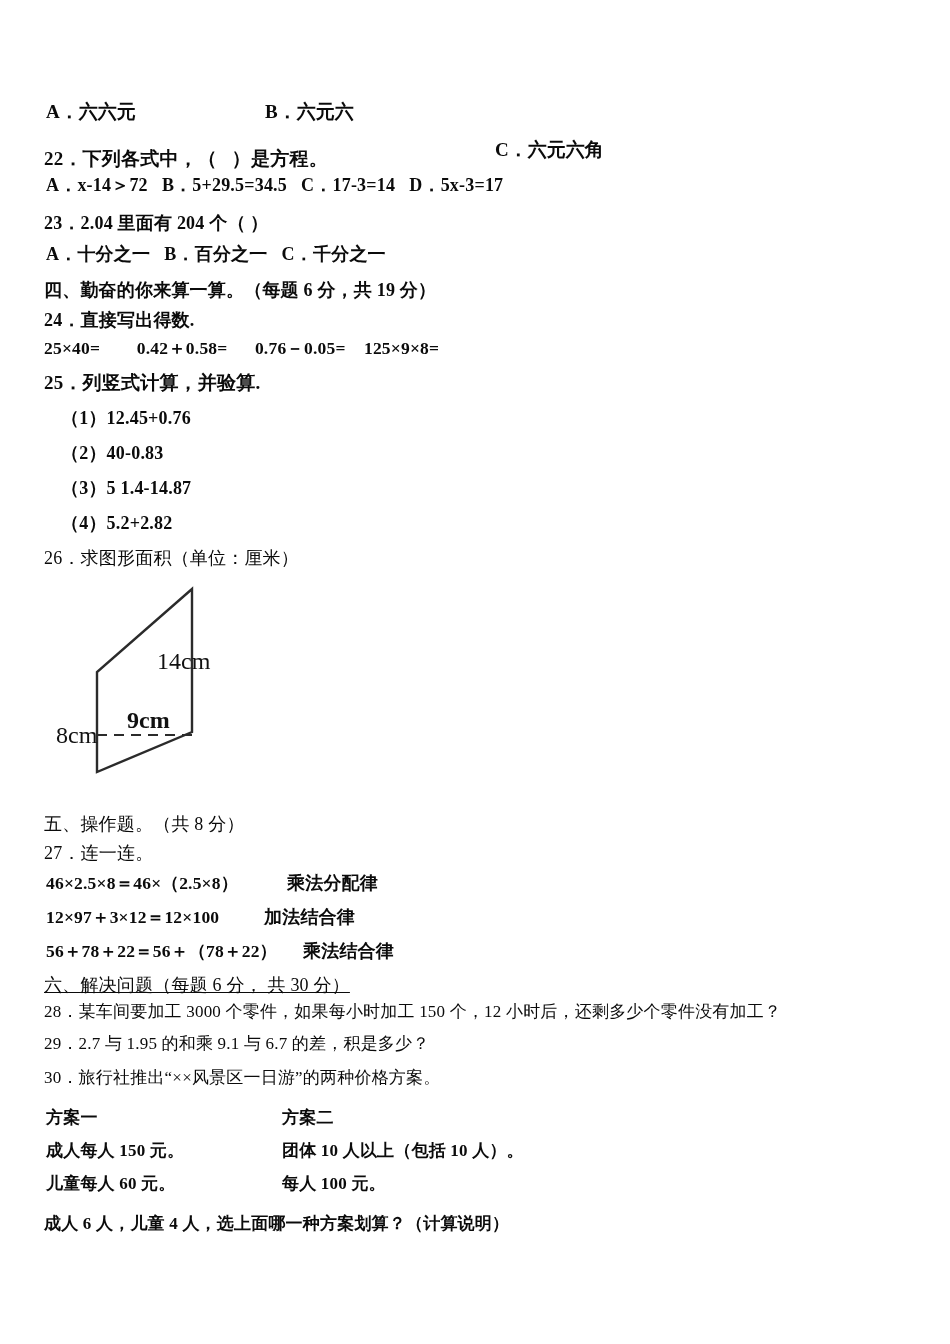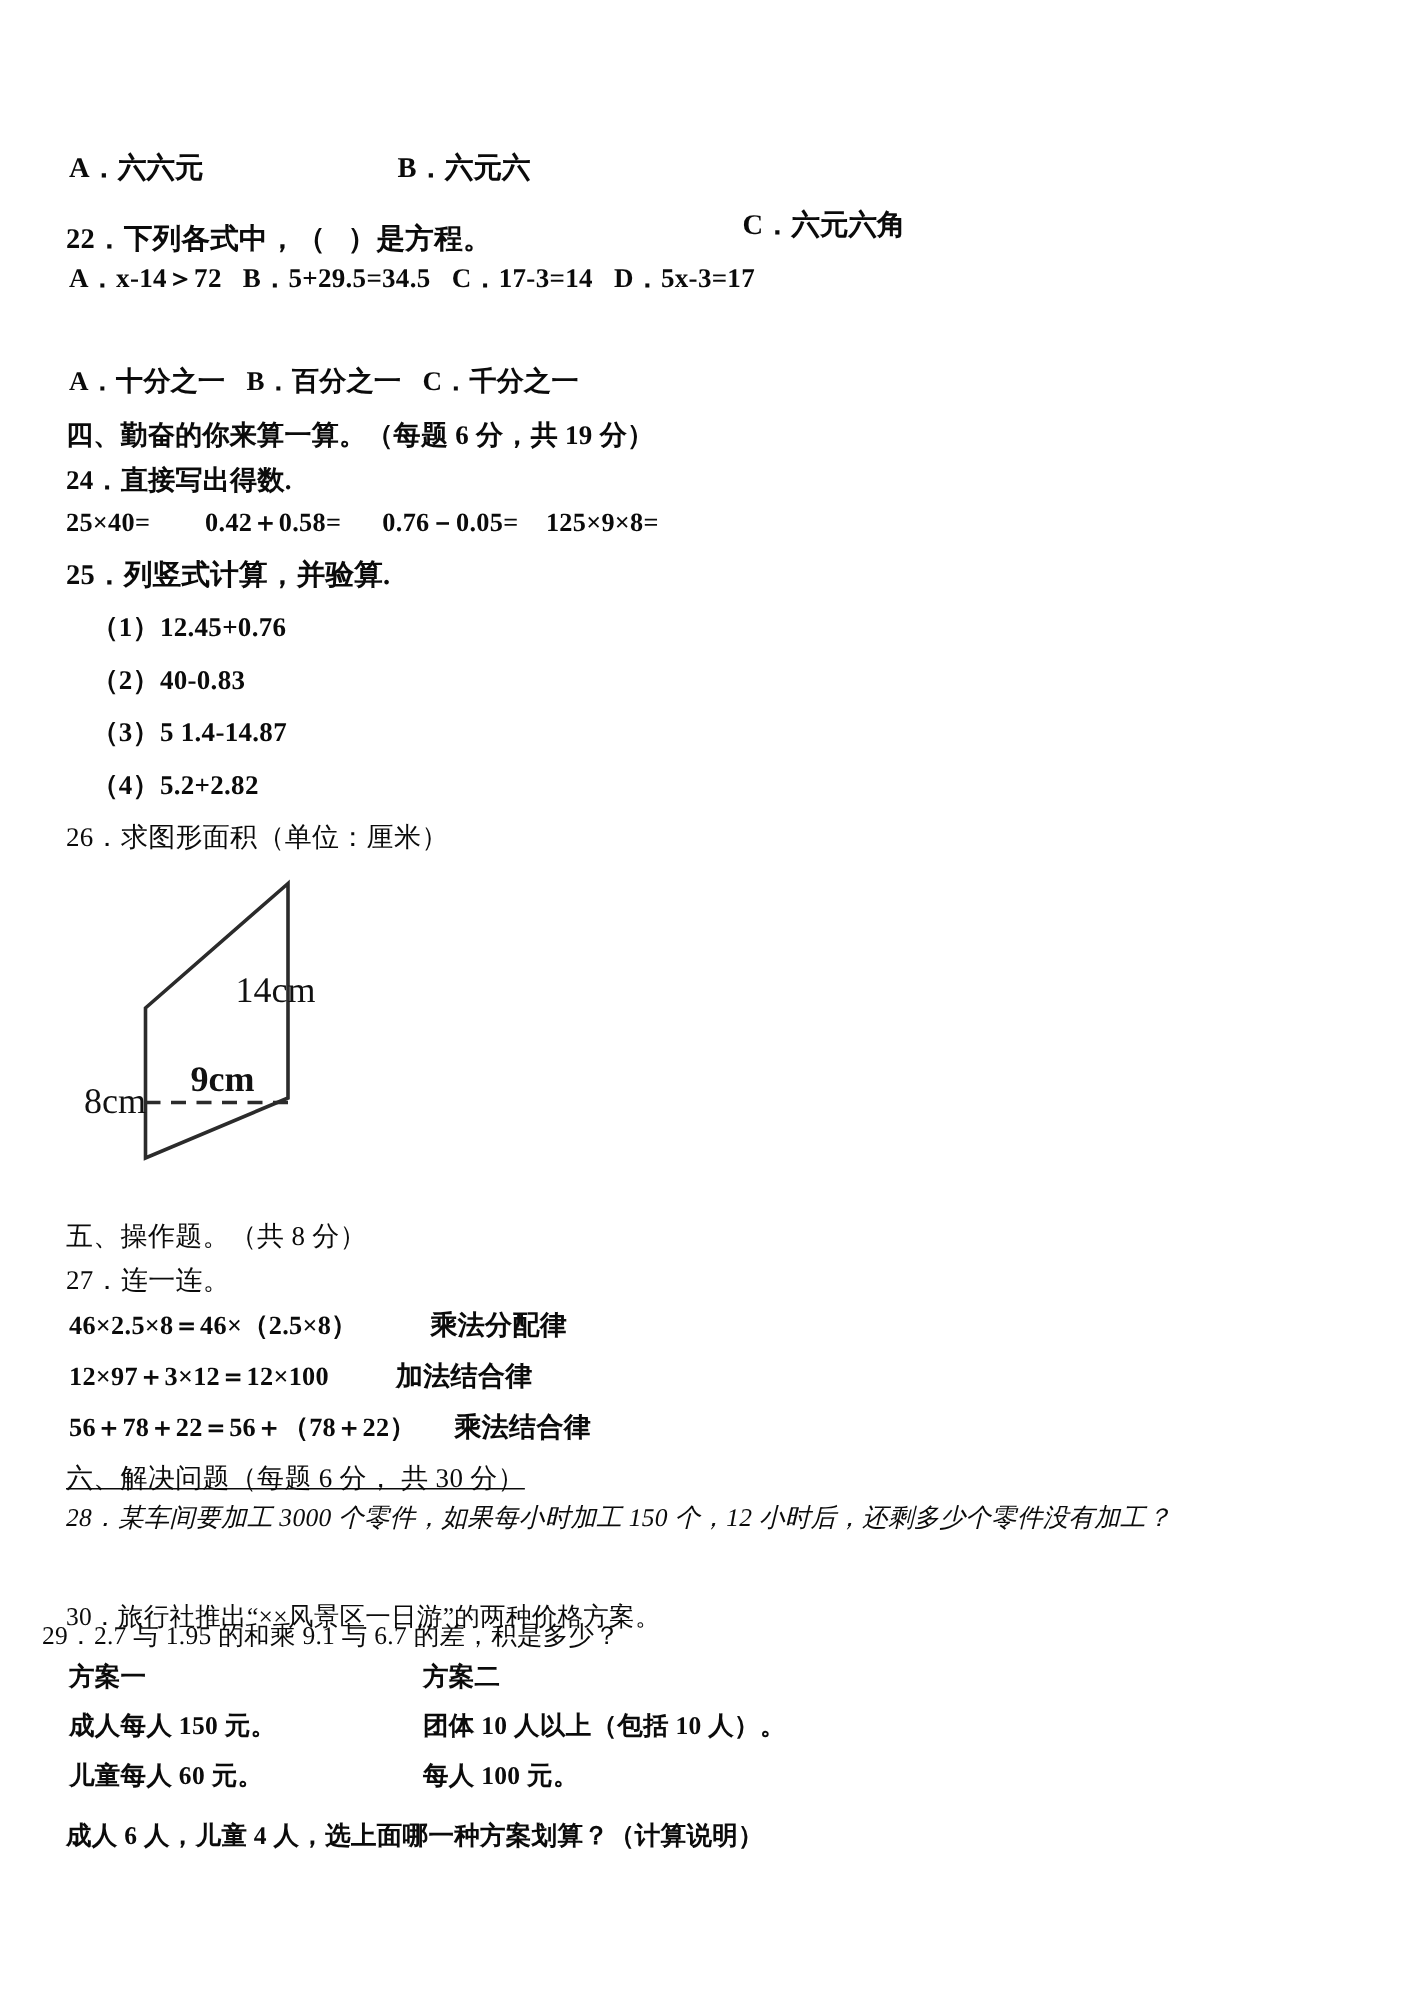--- a/index.html
+++ b/index.html
@@ -64,20 +64,21 @@
 
 <div class="page">
 
   <div class="opt s19" style="left:46px; top:99px;">A．六六元</div>
   <div class="opt s19" style="left:265px; top:99px;">B．六元六</div>
   <div class="opt s19" style="left:495px; top:99px;margin-top:38px;">C．六元六角</div>
 
   <div class="ln s19" style="left:44px; top:146px;">22．下列各式中，（   ）是方程。</div>
   <div class="ln s18" style="left:46px; top:173px;">A．x-14＞72   B．5+29.5=34.5   C．17-3=14   D．5x-3=17</div>
 
+  <div class="ln s18" style="left:44px; top:211px;">23．2.04 里面有 204 个（ ）</div>
   <div class="ln s18" style="left:46px; top:242px;">A．十分之一   B．百分之一   C．千分之一</div>
 
   <div class="ln s18" style="left:44px; top:278px;">四、勤奋的你来算一算。（每题 6 分，共 19 分）</div>
   <div class="ln s18" style="left:44px; top:308px;">24．直接写出得数.</div>
   <div class="ln s17b" style="left:44px; top:336px;">25×40=        0.42＋0.58=      0.76－0.05=    125×9×8=</div>
 
   <div class="ln s19" style="left:44px; top:370px;">25．列竖式计算，并验算.</div>
   <div class="ln s18" style="left:61px; top:406px;">（1）12.45+0.76</div>
   <div class="ln s18" style="left:61px; top:441px;">（2）40-0.83</div>
   <div class="ln s18" style="left:61px; top:476px;">（3）5 1.4-14.87</div>
@@ -103,22 +104,22 @@
   <div class="ln s17b" style="left:46px; top:871px;">46×2.5×8＝46×（2.5×8）</div>
   <div class="ln s18" style="left:287px; top:871px;">乘法分配律</div>
 
   <div class="ln s17b" style="left:46px; top:905px;">12×97＋3×12＝12×100</div>
   <div class="ln s18" style="left:264px; top:905px;">加法结合律</div>
 
   <div class="ln s17b" style="left:46px; top:939px;">56＋78＋22＝56＋（78＋22）</div>
   <div class="ln s18" style="left:303px; top:939px;">乘法结合律</div>
 
   <div class="ln s18 reg" style="left:44px; top:973px;text-decoration:underline;">六、解决问题（每题 6 分， 共 30 分）</div>
-  <div class="ln s17 reg" style="left:44px; top:1000px;font-style:italic;">28．某车间要加工 3000 个零件，如果每小时加工 150 个，12 小时后，还剩多少个零件没有加工？</div>
-  <div class="ln s17 reg" style="left:28px; top:1032px;margin-top:47px;">29．2.7 与 1.95 的和乘 9.1 与 6.7 的差，积是多少？</div>
+  <div class="ln s17 reg" style="left:44px; top:1000px;">28．某车间要加工 3000 个零件，如果每小时加工 150 个，12 小时后，还剩多少个零件没有加工？</div>
+  <div class="ln s17 reg" style="left:44px; top:1032px;">29．2.7 与 1.95 的和乘 9.1 与 6.7 的差，积是多少？</div>
   <div class="ln s17 reg" style="left:44px; top:1066px;">30．旅行社推出“××风景区一日游”的两种价格方案。</div>
 
   <div class="ln s17" style="left:46px; top:1106px;">方案一</div>
   <div class="ln s17" style="left:282px; top:1106px;">方案二</div>
 
   <div class="ln s17" style="left:46px; top:1139px;">成人每人 150 元。</div>
   <div class="ln s17" style="left:282px; top:1139px;">团体 10 人以上（包括 10 人）。</div>
 
   <div class="ln s17" style="left:46px; top:1172px;">儿童每人 60 元。</div>
   <div class="ln s17" style="left:282px; top:1127px;margin-top:45px;">每人 100 元。</div>

